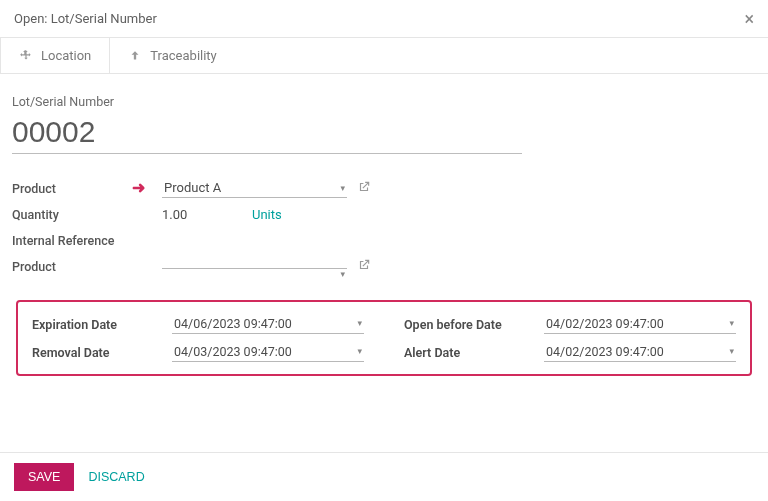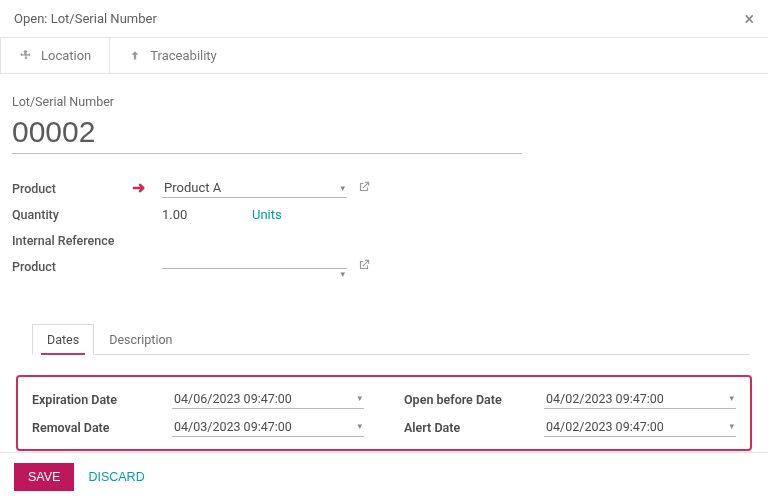--- a/index.html
+++ b/index.html
@@ -264,24 +264,20 @@
       </div>
       <span class="ext-icon">
         <svg class="icon" viewBox="0 0 24 24">
             <path d="M14 3h7v7h-2V6.4l-8.3 8.3-1.4-1.4L17.6 5H14V3zM5 5h6v2H7v10h10v-4h2v6H5V5z"></path>
           </svg>
       </span>
     </div>
 
   </div>
 
-  <div class="tabs">
-    <div class="tab active">Dates</div>
-    <div class="tab">Description</div>
-  </div>
 </div>
 
 <div class="dates-panel">
   <div class="col">
     <div class="date-row">
       <div class="dlabel">Expiration Date</div>
       <div class="date-field">
         <span>04/06/2023 09:47:00</span>
         <span class="caret">▾</span>
       </div>

